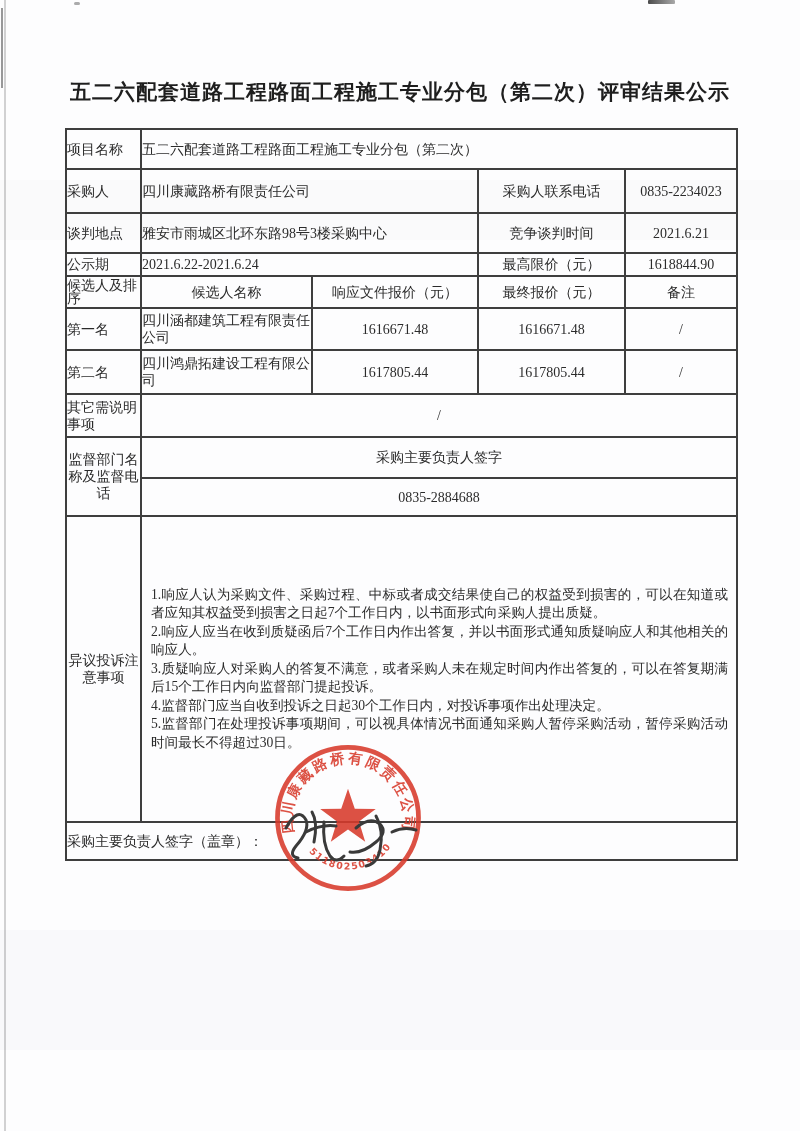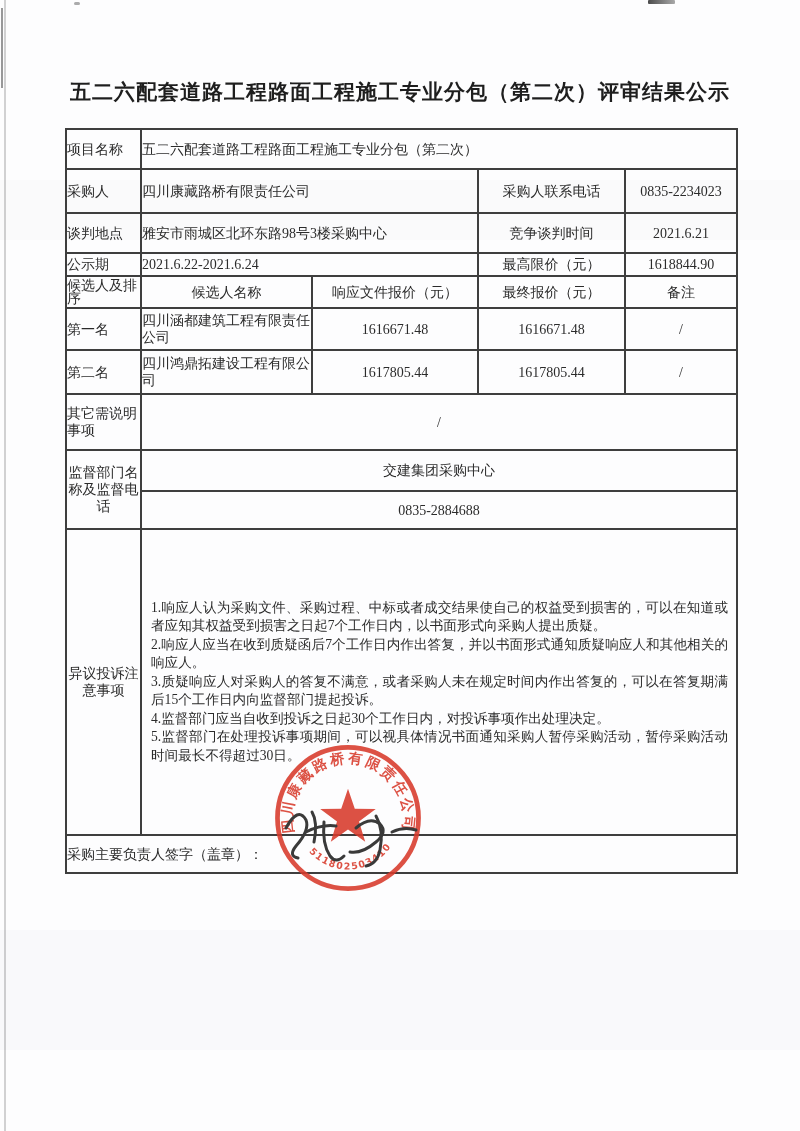--- a/index.html
+++ b/index.html
@@ -118,27 +118,27 @@
     <td class="ctr">1616671.48</td>
     <td class="ctr">/</td>
   </tr>
   <tr style="height:44px">
     <td class="lbl">第二名</td>
     <td class="name-cell">四川鸿鼎拓建设工程有限公司</td>
     <td class="ctr">1617805.44</td>
     <td class="ctr">1617805.44</td>
     <td class="ctr">/</td>
   </tr>
-  <tr style="height:56px">
+  <tr style="height:43px">
     <td class="lbl">其它需说明事项</td>
     <td class="ctr" colspan="4">/</td>
   </tr>
   <tr style="height:41px">
     <td class="lbl-center" rowspan="2">监督部门名称及监督电话</td>
-    <td class="ctr" colspan="4">交建集团采购中心</td>
+    <td class="ctr" colspan="4">采购主要负责人签字</td>
   </tr>
   <tr style="height:38px">
     <td class="ctr" colspan="4">0835-2884688</td>
   </tr>
   <tr style="height:306px">
     <td class="lbl-center">异议投诉注意事项</td>
     <td class="notice-cell" colspan="4">
       <div class="notice-inner">
         <div>1.响应人认为采购文件、采购过程、中标或者成交结果使自己的权益受到损害的，可以在知道或者应知其权益受到损害之日起7个工作日内，以书面形式向采购人提出质疑。</div>
         <div>2.响应人应当在收到质疑函后7个工作日内作出答复，并以书面形式通知质疑响应人和其他相关的响应人。</div>

